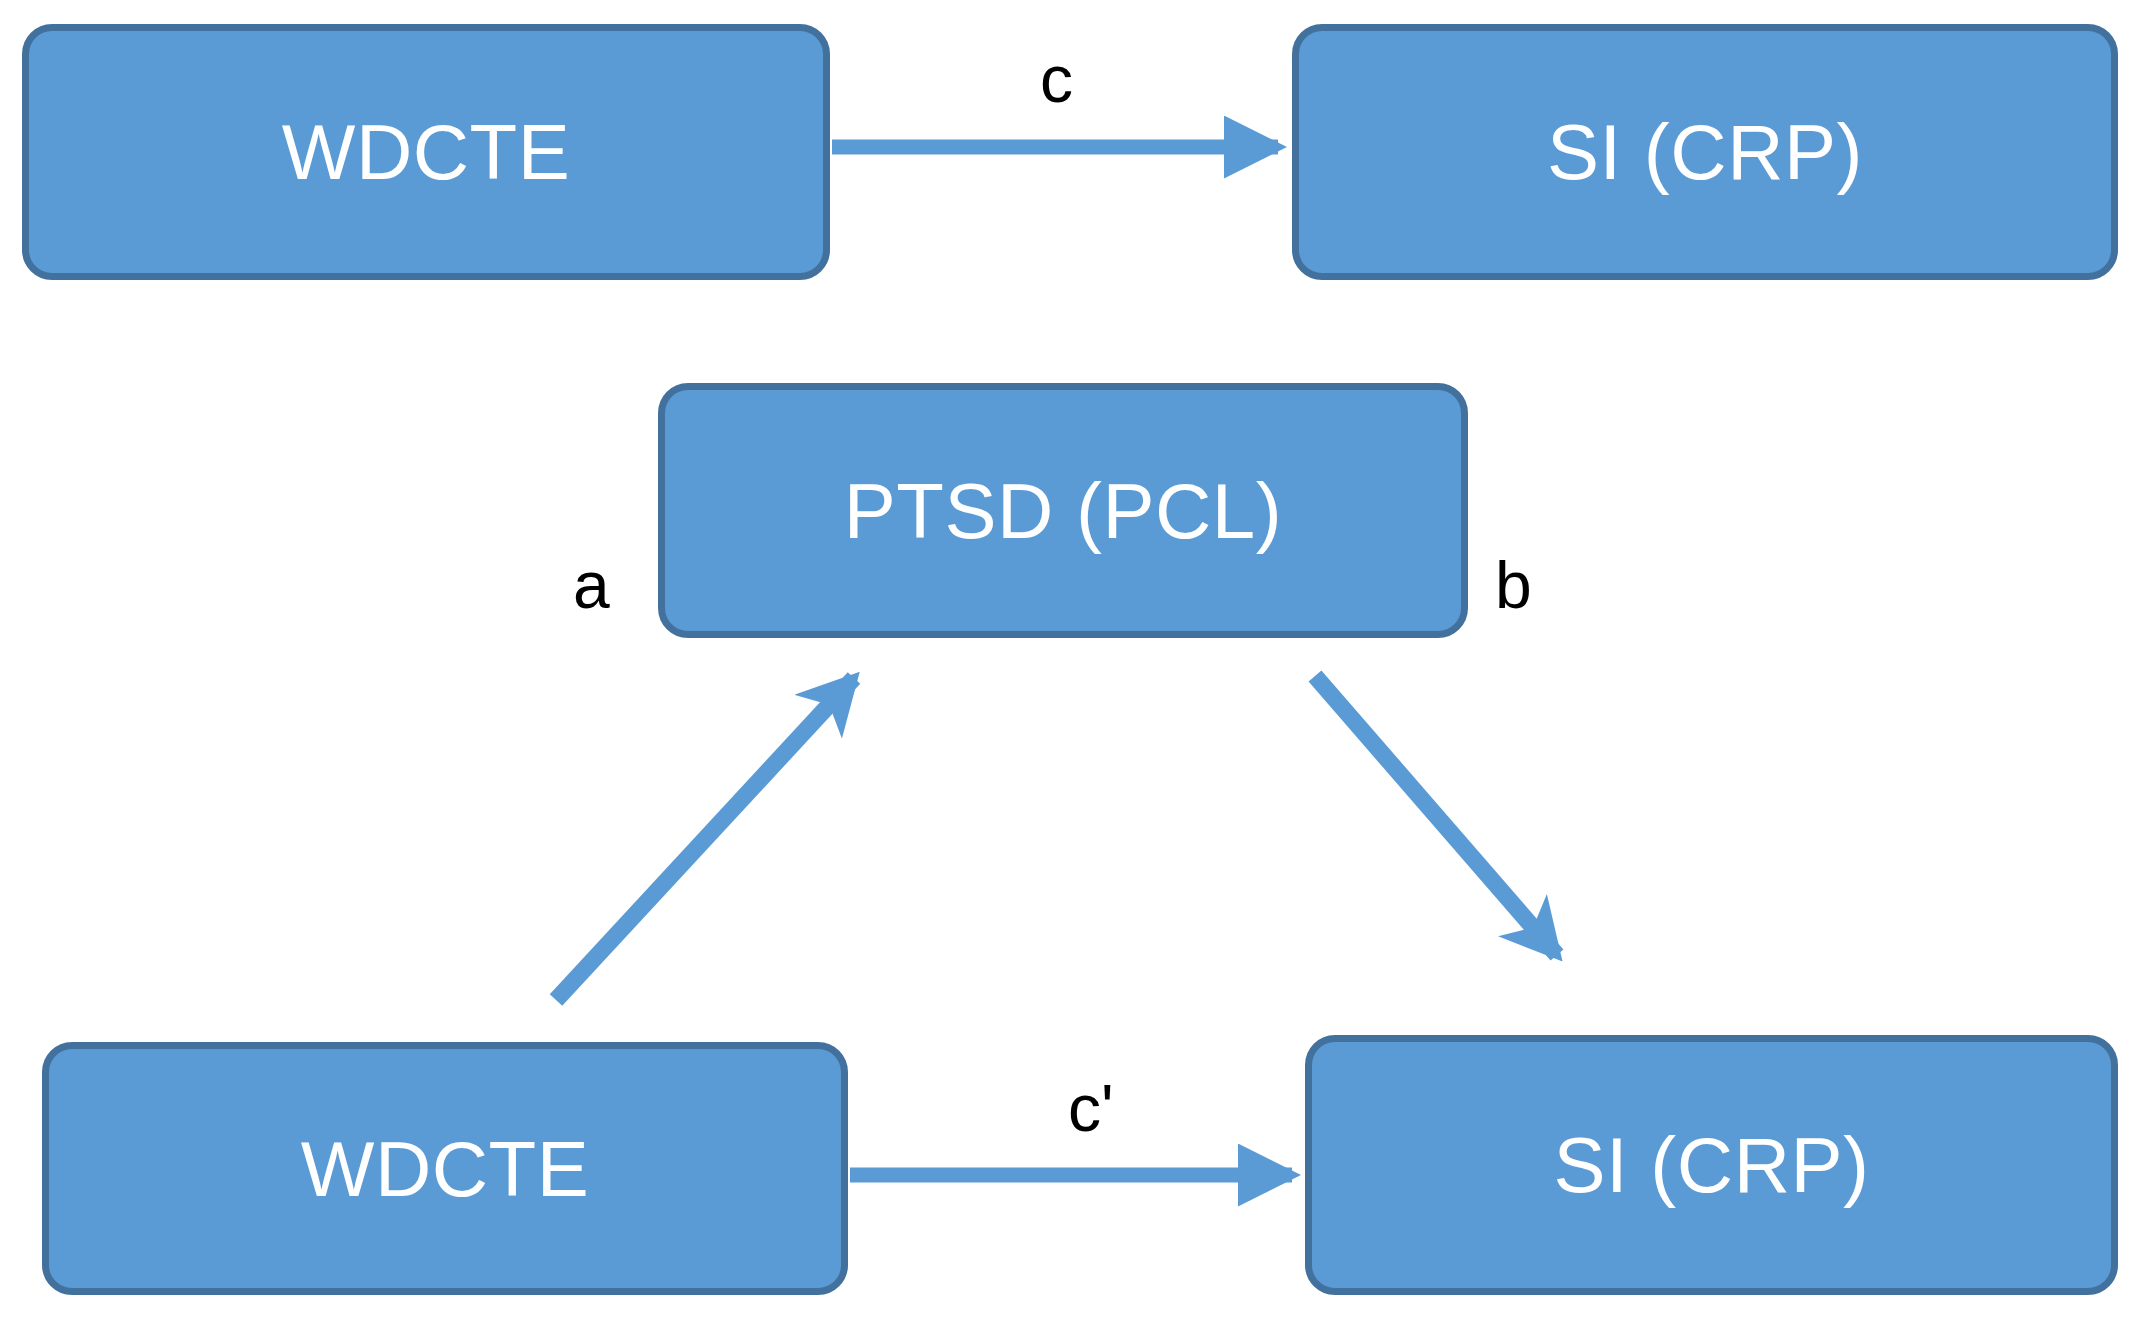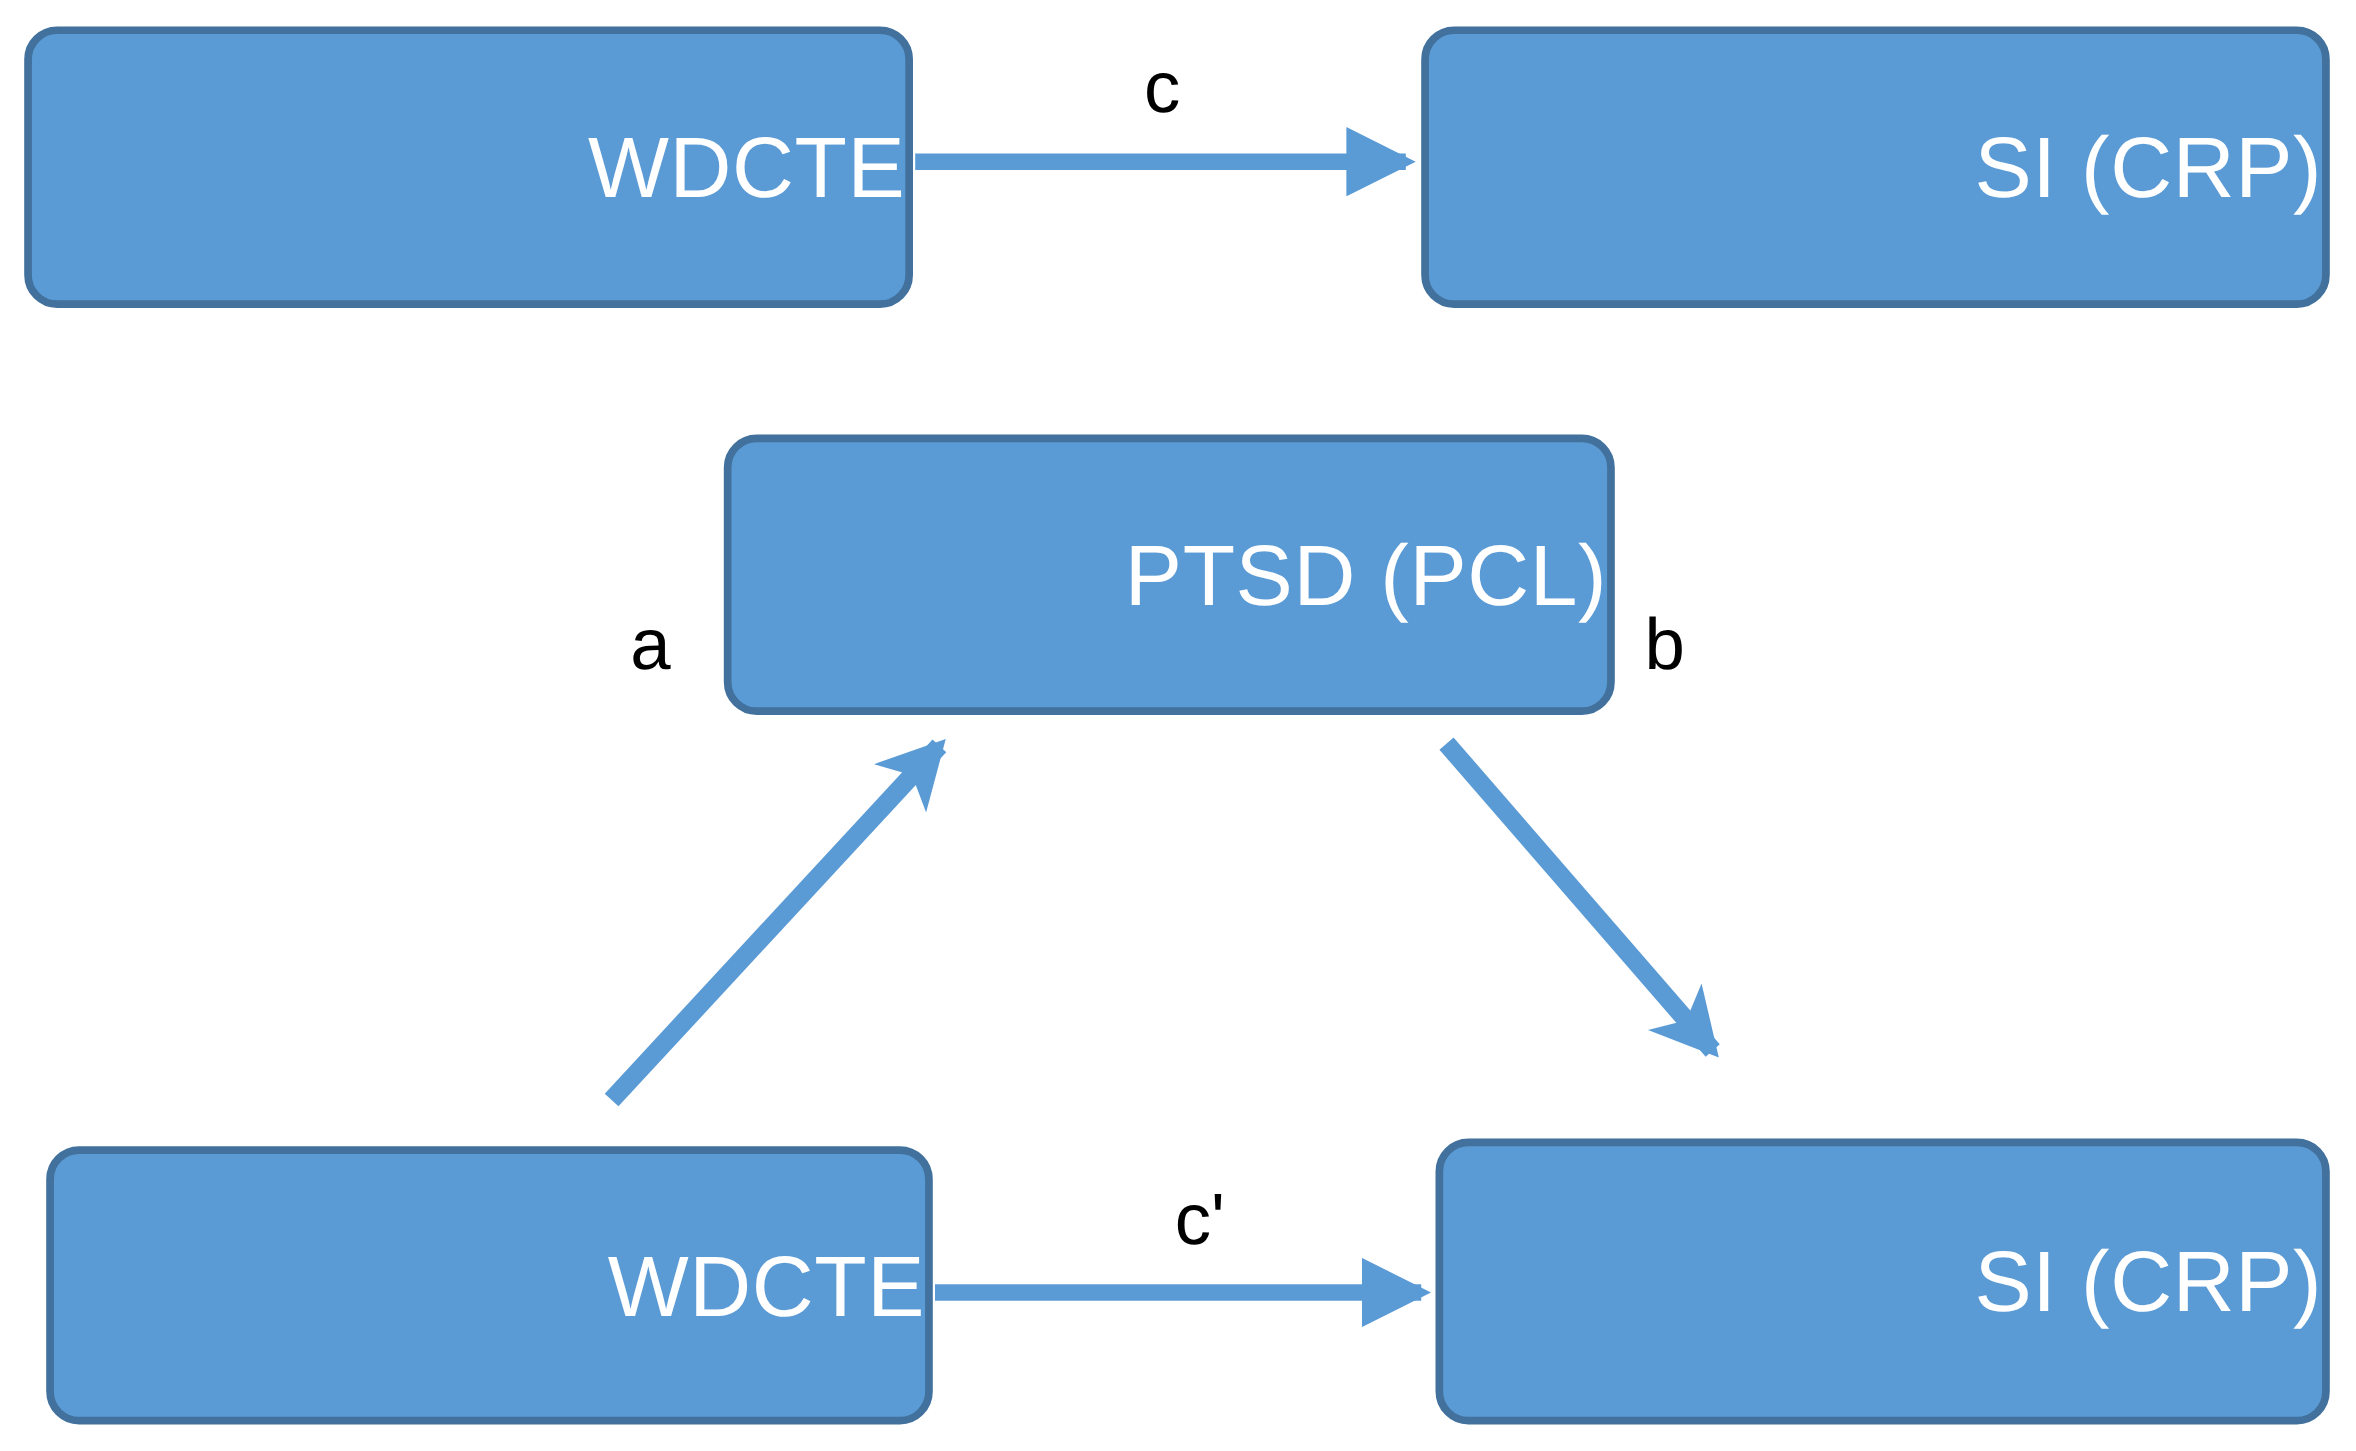--- a/index.html
+++ b/index.html
@@ -19,36 +19,36 @@
     overflow: hidden;
   }
   .node {
     position: absolute;
     box-sizing: border-box;
     background: #5b9bd5;
     border: 7px solid #41719c;
     border-radius: 30px;
     display: flex;
     align-items: center;
-    justify-content: flex-end;
+    justify-content: center;
     color: #ffffff;
     font-family: "Liberation Sans", sans-serif;
     font-weight: 400;
     letter-spacing: 0.5px;
     user-select: none;
   }
   .node-label {
     font-size: 78px;
     line-height: 1;
     white-space: nowrap;
     color: #ffffff;
   }
   #node-wdcte-top   { left: 22px;   top: 24px;   width: 808px; height: 256px; }
   #node-si-top      { left: 1292px; top: 24px;   width: 826px; height: 256px; }
-  #node-ptsd        { left: 658px;  top: 395px;  width: 810px; height: 255px; }
+  #node-ptsd        { left: 658px;  top: 383px;  width: 810px; height: 255px; }
   #node-wdcte-bot   { left: 42px;   top: 1042px; width: 806px; height: 253px; }
   #node-si-bot      { left: 1305px; top: 1035px; width: 813px; height: 260px; }
 
   #edges {
     position: absolute;
     left: 0;
     top: 0;
     width: 2142px;
     height: 1319px;
     pointer-events: none;

